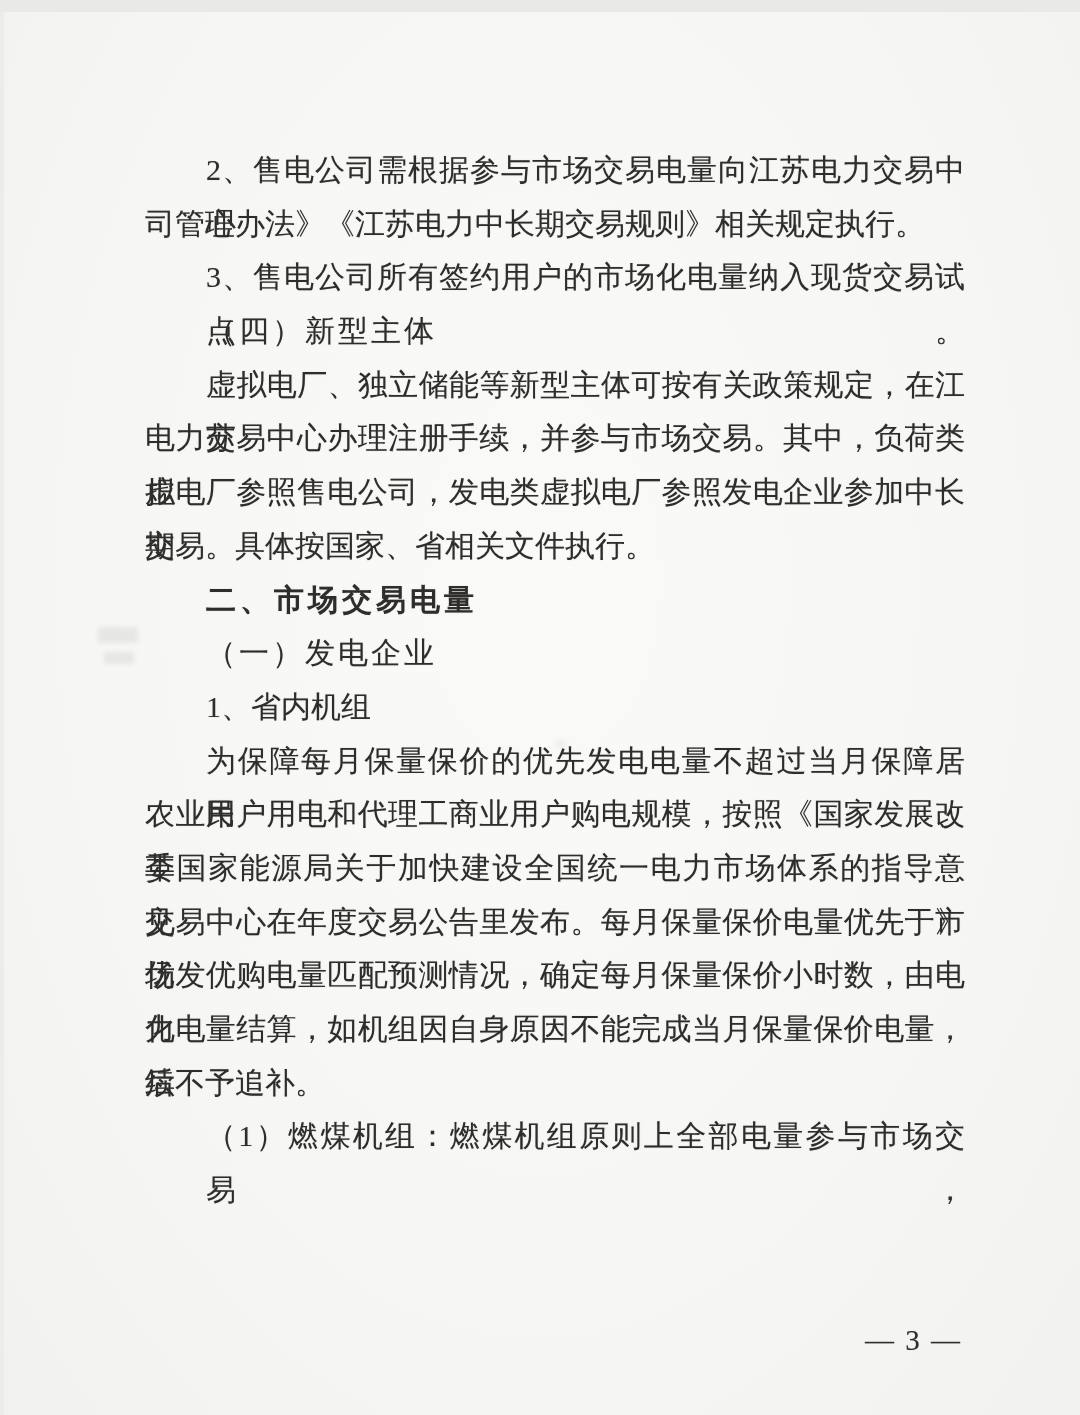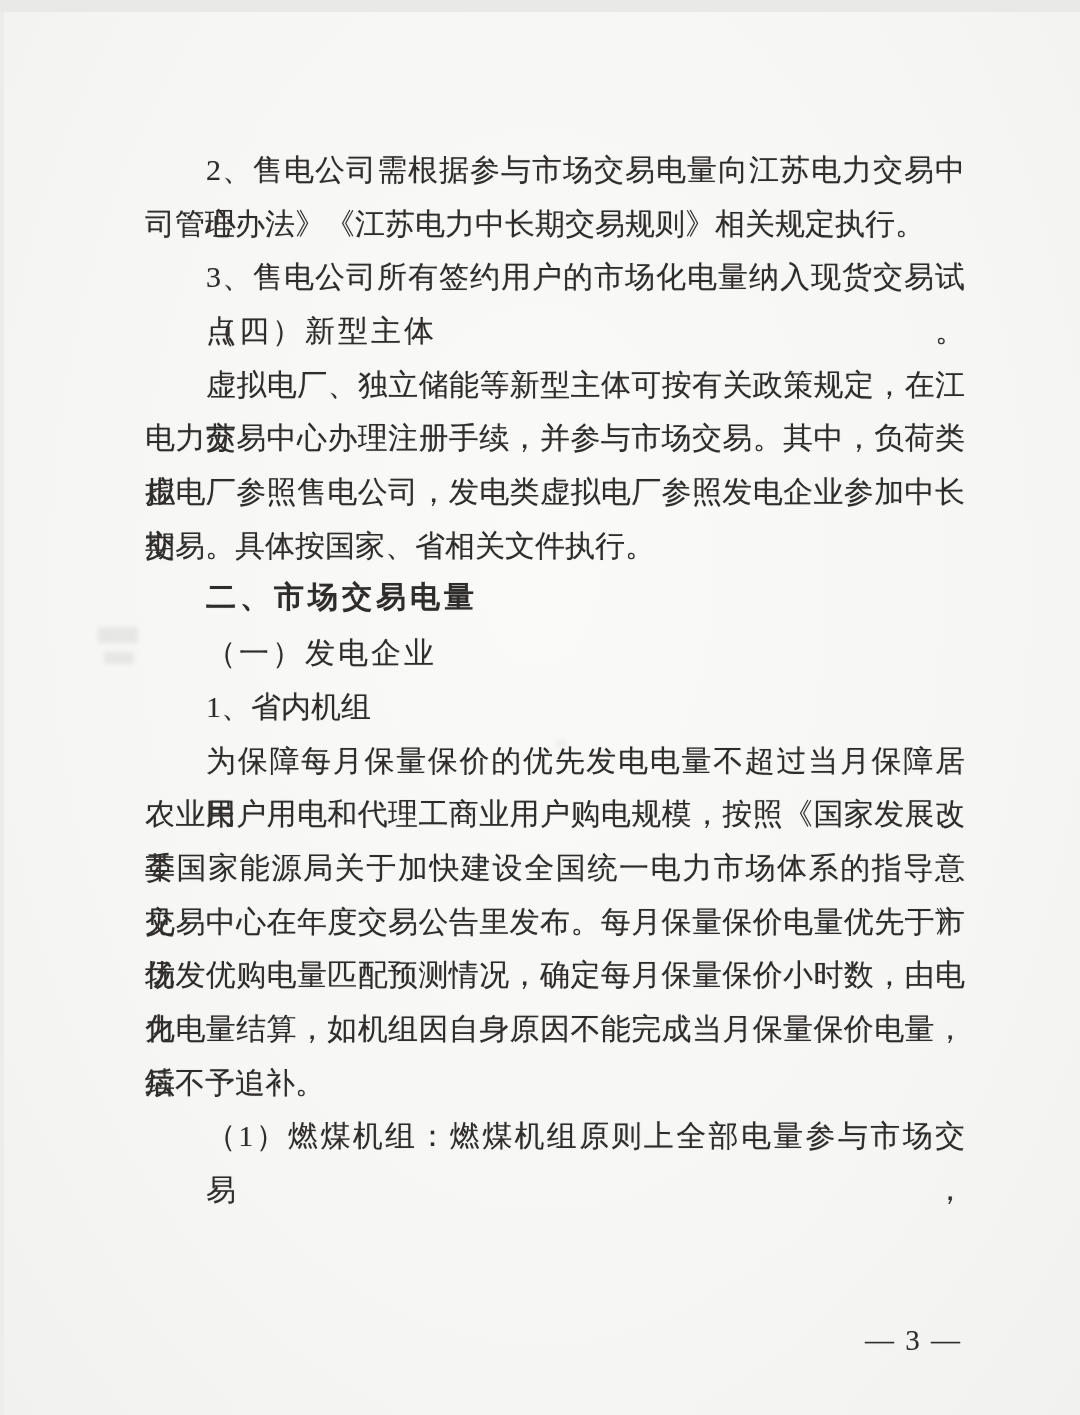--- a/index.html
+++ b/index.html
@@ -30,21 +30,21 @@
     text-shadow: 0 0 1px rgba(70, 70, 70, 0.35);
     white-space: normal;
     overflow: visible;
   }
   .line.indent { padding-left: 61px; }
   .line.justify {
     text-align: justify;
     text-align-last: justify;
   }
   .line.hei {
-    font-family: Liberation Mono, monospace;
+    font-family: Liberation Serif, serif;
     font-weight: 700;
     letter-spacing: 4px;
   }
   .line.kai {
     letter-spacing: 3px;
   }
   .page-number {
     position: absolute;
     top: 1308px;
     right: 118px;

